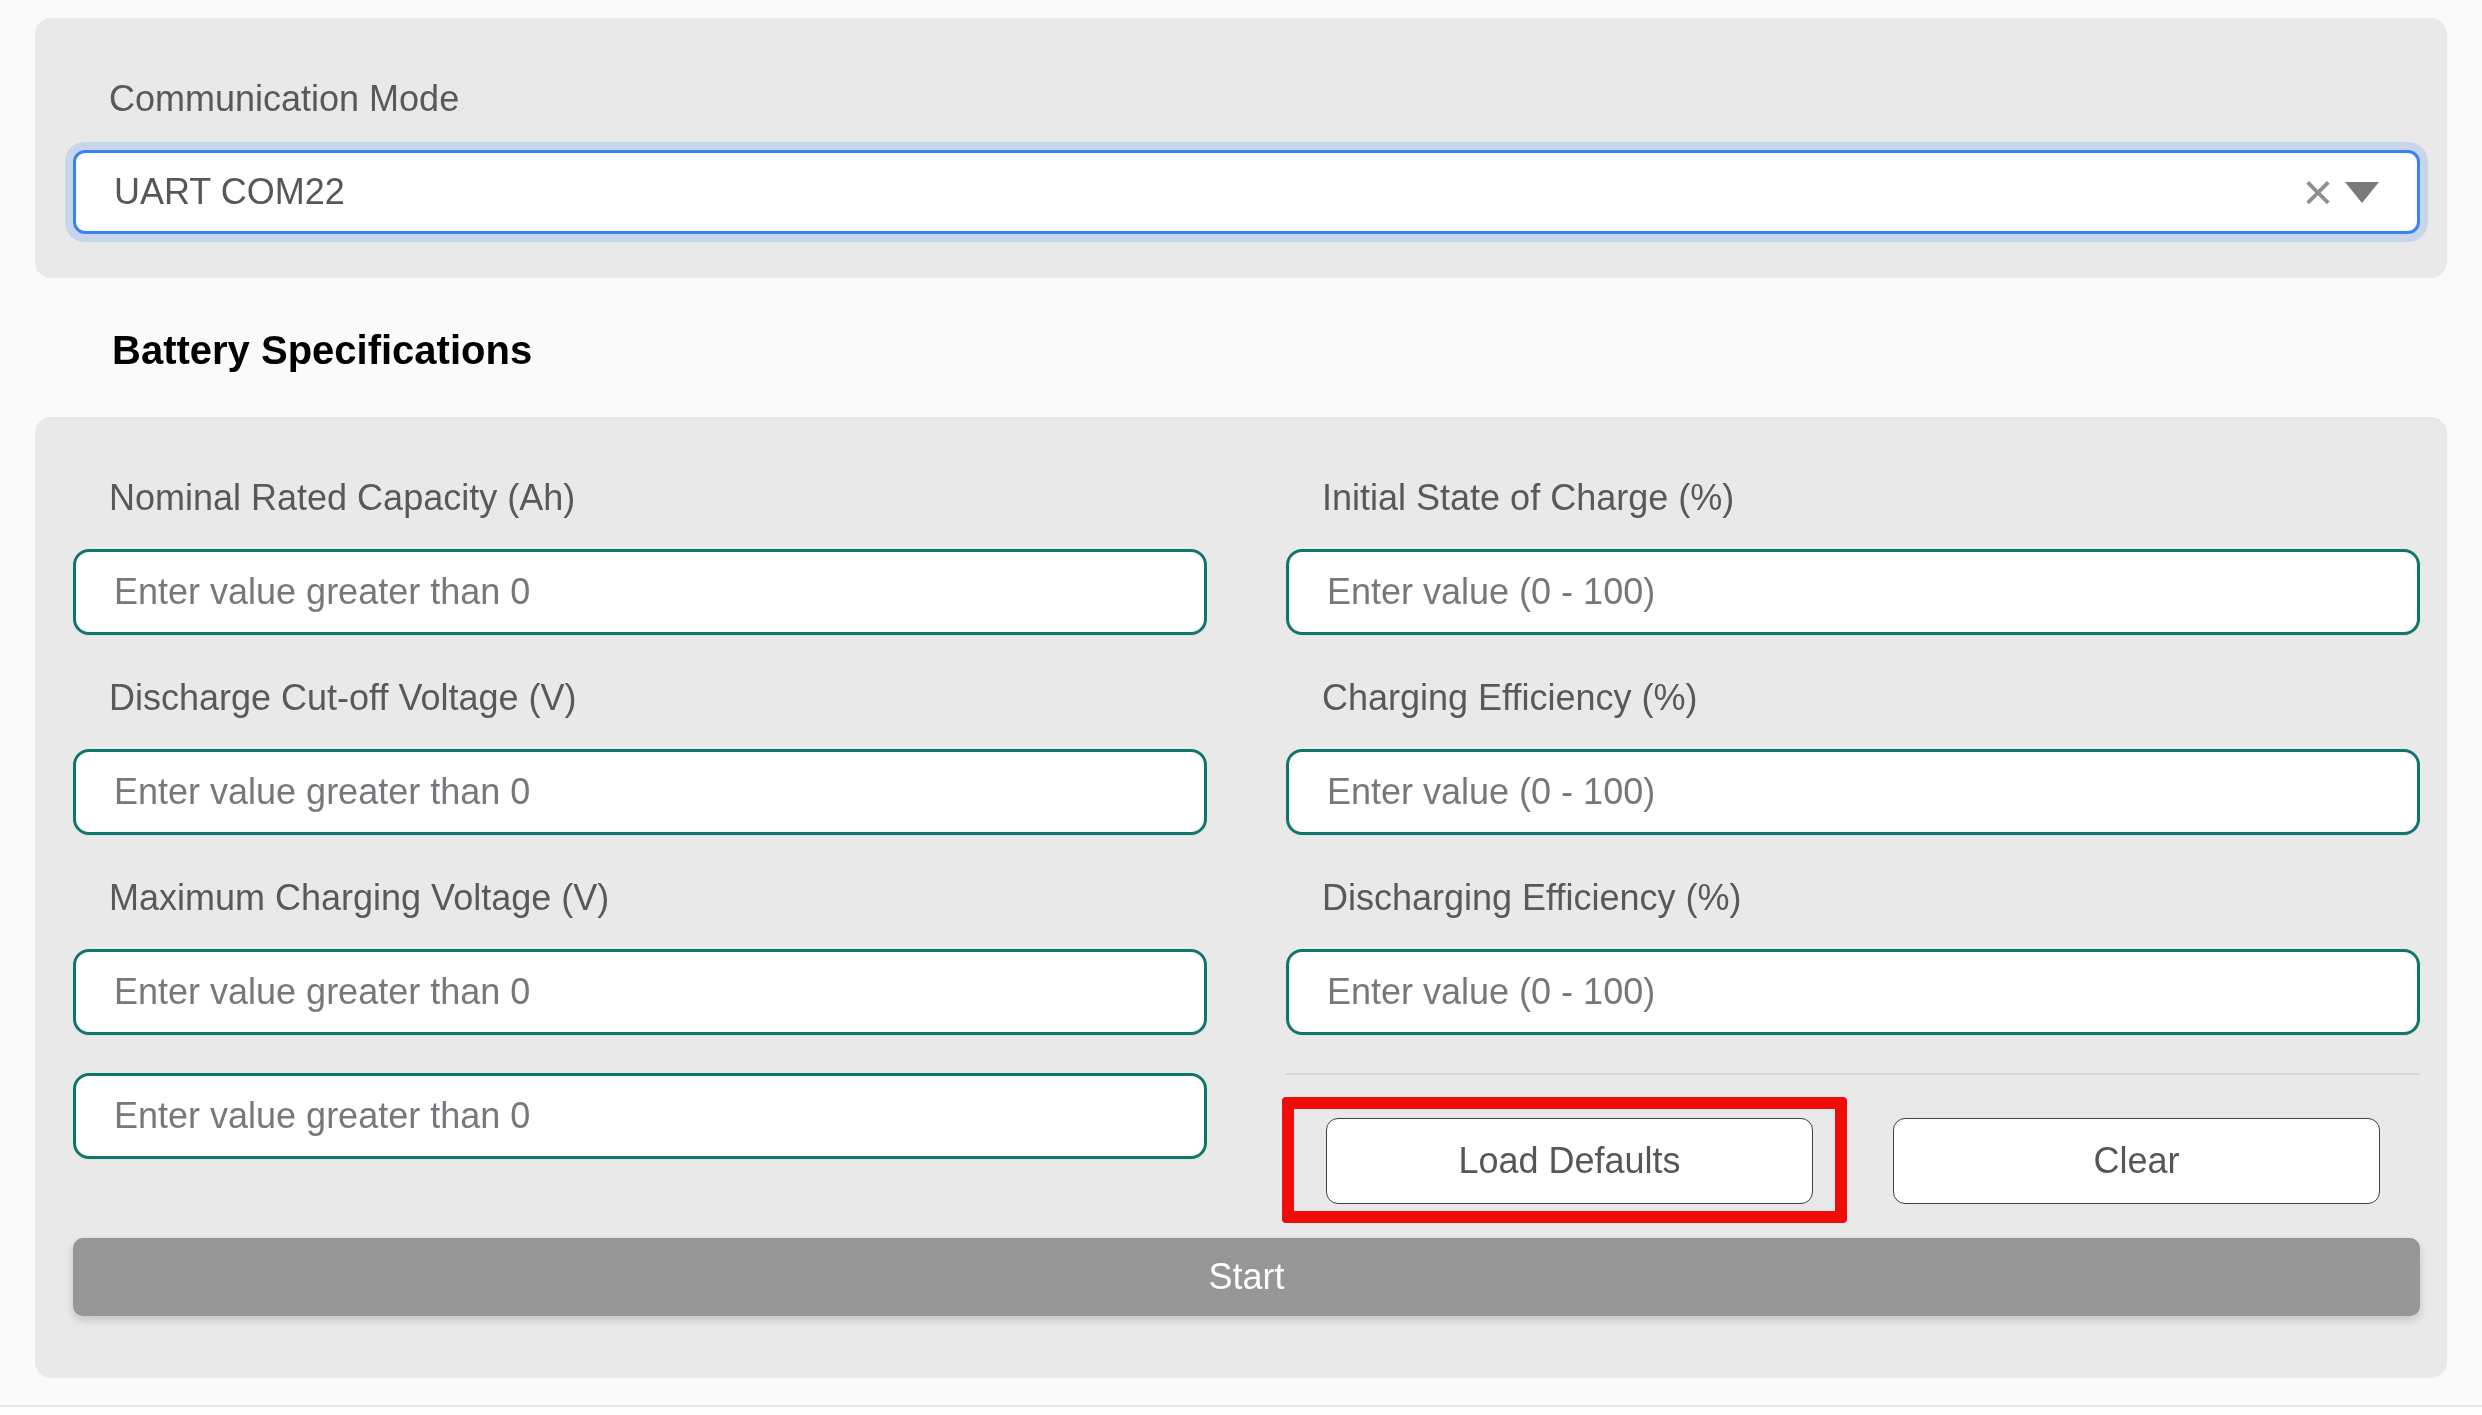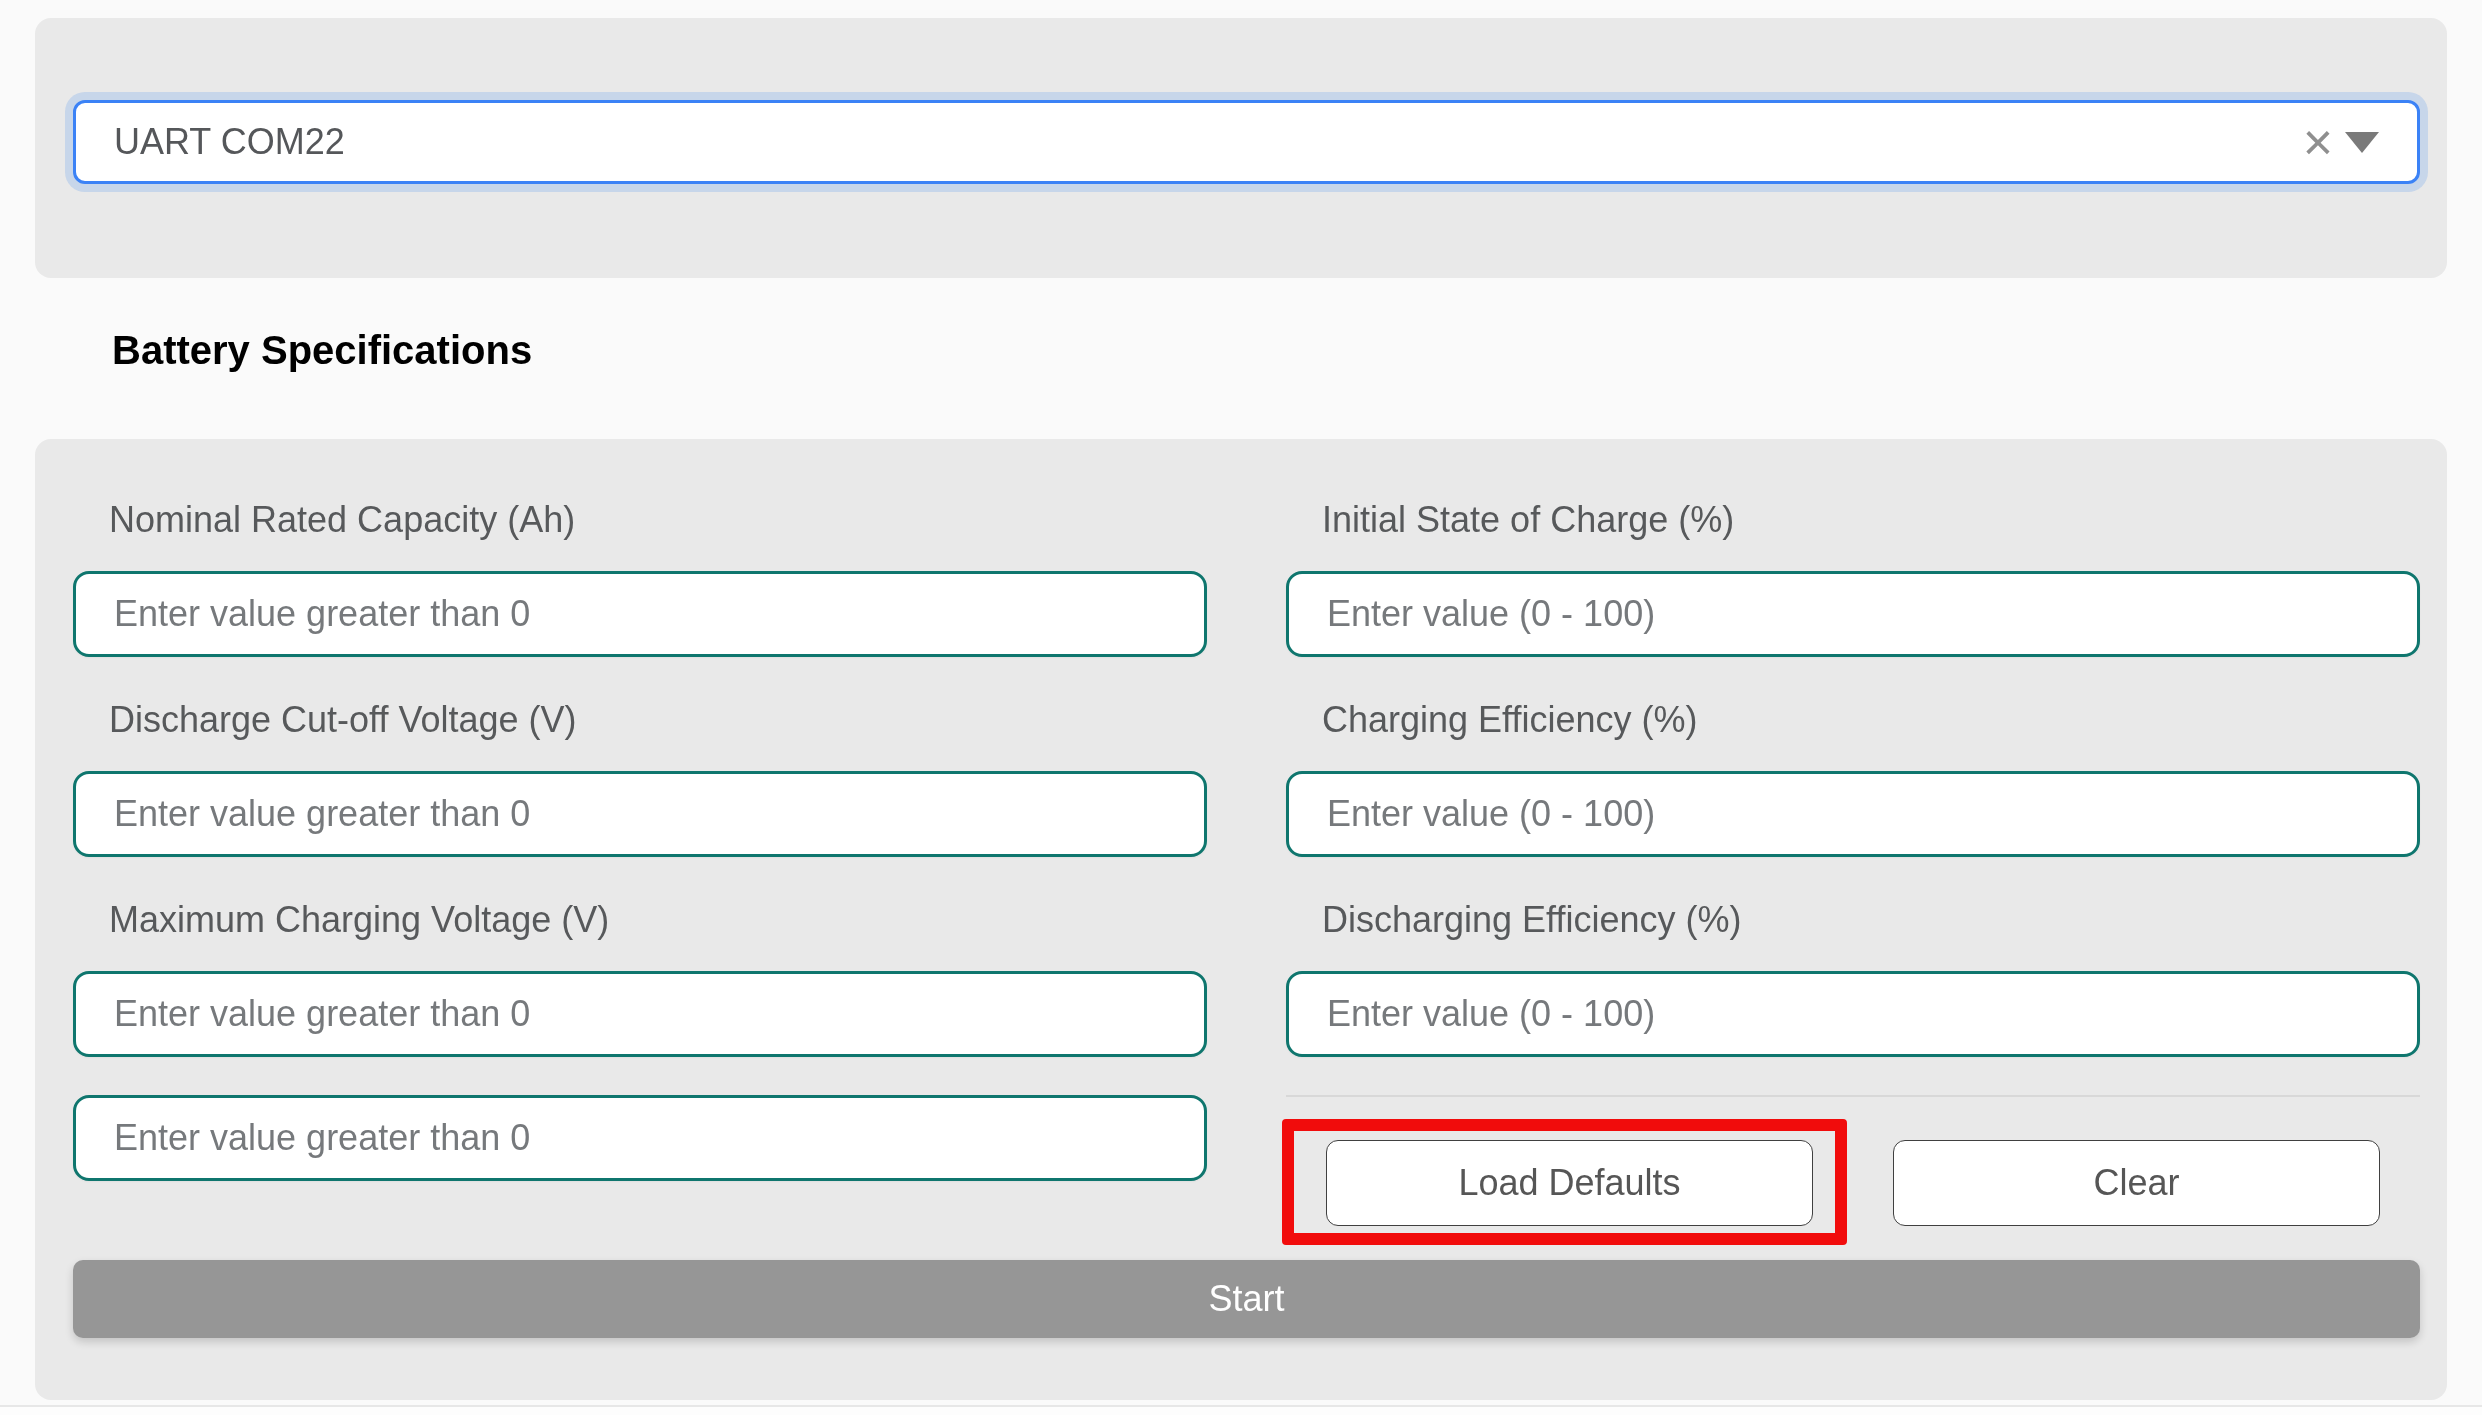--- a/index.html
+++ b/index.html
@@ -27,21 +27,21 @@
   .select-icons{display:flex;align-items:center;gap:12px;}
   .clear-x{font-size:52px;line-height:52px;color:#8f8f8f;}
   .caret{
     width:0;height:0;border-left:17px solid transparent;
     border-right:17px solid transparent;border-top:21px solid #7a7a7a;
   }
   .section-heading{
     position:absolute;top:326px;left:112px;margin:0;
     font-size:40px;font-weight:700;color:#000000;line-height:48px;
   }
-  .card-specs{top:439px;height:961px;padding:56px 27px 31px 38px;}
+  .card-specs{top:417px;height:961px;padding:56px 27px 31px 38px;}
   .grid{display:flex;gap:79px;}
   .col{flex:1;min-width:0;}
   .field{margin-bottom:38px;}
   .col .field:last-child{margin-bottom:0;}
   .field .field-label{margin-bottom:26px;}
   .text-input{
     display:block;width:100%;box-sizing:border-box;height:86px;
     background:#fff;border:3px solid #0f766e;border-radius:16px;
     padding:0 38px;font-size:36px;color:#55575a;outline:none;
     font-family:"Liberation Sans","DejaVu Sans",sans-serif;
@@ -72,20 +72,21 @@
     position:absolute;left:0;right:0;top:1405px;height:10px;
     background:#fdfdfd;border-top:2px solid #e7e7e7;
   }
 </style>
 </head>
 <body>
 
 <div class="page">
 
   <section class="card card-top">
+    <label class="field-label">Communication Mode</label>
     <div class="select-control">
       <span class="select-value">UART COM22</span>
       <span class="select-icons">
         <span class="clear-x">×</span>
         <span class="caret"></span>
       </span>
     </div>
   </section>
 
   <h2 class="section-heading">Battery Specifications</h2>

